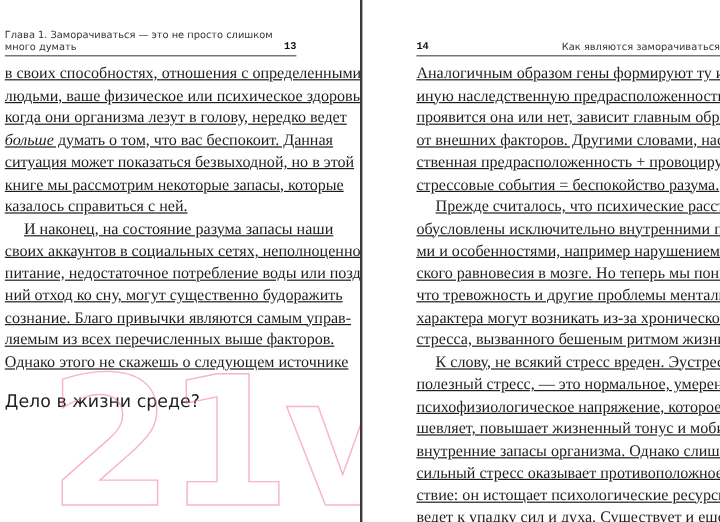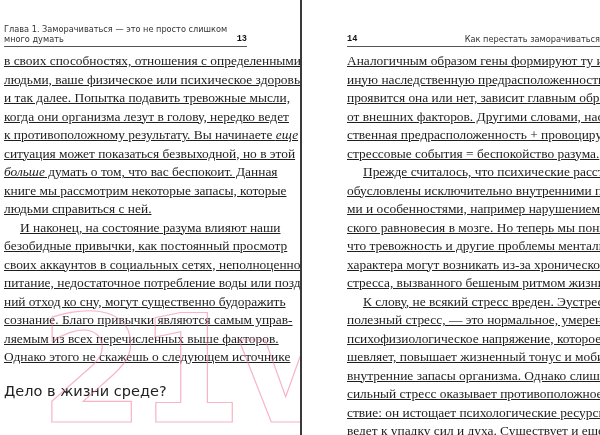--- a/index.html
+++ b/index.html
@@ -47,48 +47,45 @@
 
 <div class="page page-left">
   <div class="running-head">
     <span>Глава 1. Заморачиваться — это не просто слишком много думать</span>
     <span class="pnum">13</span>
   </div>
   <div class="body-text">
     <div id="left-lines">
         <span class="line">в своих способностях, отношения с определенными</span>
         <span class="line">людьми, ваше физическое или психическое здоровье</span>
-        <span class="line">и так далее. Попытка подавить тревожные мысли,</span>
         <span class="line">когда они организма лезут в голову, нередко ведет</span>
-        <span class="line">к противоположному результату. Вы начинаете <em>еще</em></span>
+        <span class="line"><em>больше</em> думать о том, что вас беспокоит. Данная</span>
         <span class="line">ситуация может показаться безвыходной, но в этой</span>
-        <span class="line"><em>больше</em> думать о том, что вас беспокоит. Данная</span>
         <span class="line">книге мы рассмотрим некоторые запасы, которые</span>
-        <span class="line last">людьми справиться с ней.</span>
-        <span class="line indent">И наконец, на состояние разума влияют наши</span>
-        <span class="line">безобидные привычки, как постоянный просмотр</span>
+        <span class="line last">казалось справиться с ней.</span>
+        <span class="line indent">И наконец, на состояние разума запасы наши</span>
         <span class="line">своих аккаунтов в социальных сетях, неполноценное</span>
         <span class="line">питание, недостаточное потребление воды или позд-</span>
         <span class="line">ний отход ко сну, могут существенно будоражить</span>
         <span class="line">сознание. Благо привычки являются самым управ-</span>
         <span class="line">ляемым из всех перечисленных выше факторов.</span>
         <span class="line">Однако этого не скажешь о следующем источнике</span>
       </div>
     <div class="heading">Дело в жизни среде?</div>
 
   </div>
   <div class="watermark wm-left">21ve</div>
 </div>
 
 <div class="spine"></div>
 
 <div class="page page-right">
   <div class="running-head">
     <span class="pnum">14</span>
-    <span>Как перестать заморачиваться</span>
+    <span>Как являются заморачиваться</span>
   </div>
   <div class="body-text">
     <div id="right-lines">
         <span class="line">Аналогичным образом гены формируют ту или</span>
         <span class="line">иную наследственную предрасположенность, но то,</span>
         <span class="line">проявится она или нет, зависит главным образом</span>
         <span class="line">от внешних факторов. Другими словами, наслед-</span>
         <span class="line">ственная предрасположенность + провоцирующие</span>
         <span class="line last">стрессовые события = беспокойство разума.</span>
         <span class="line indent">Прежде считалось, что психические расстройства</span>

